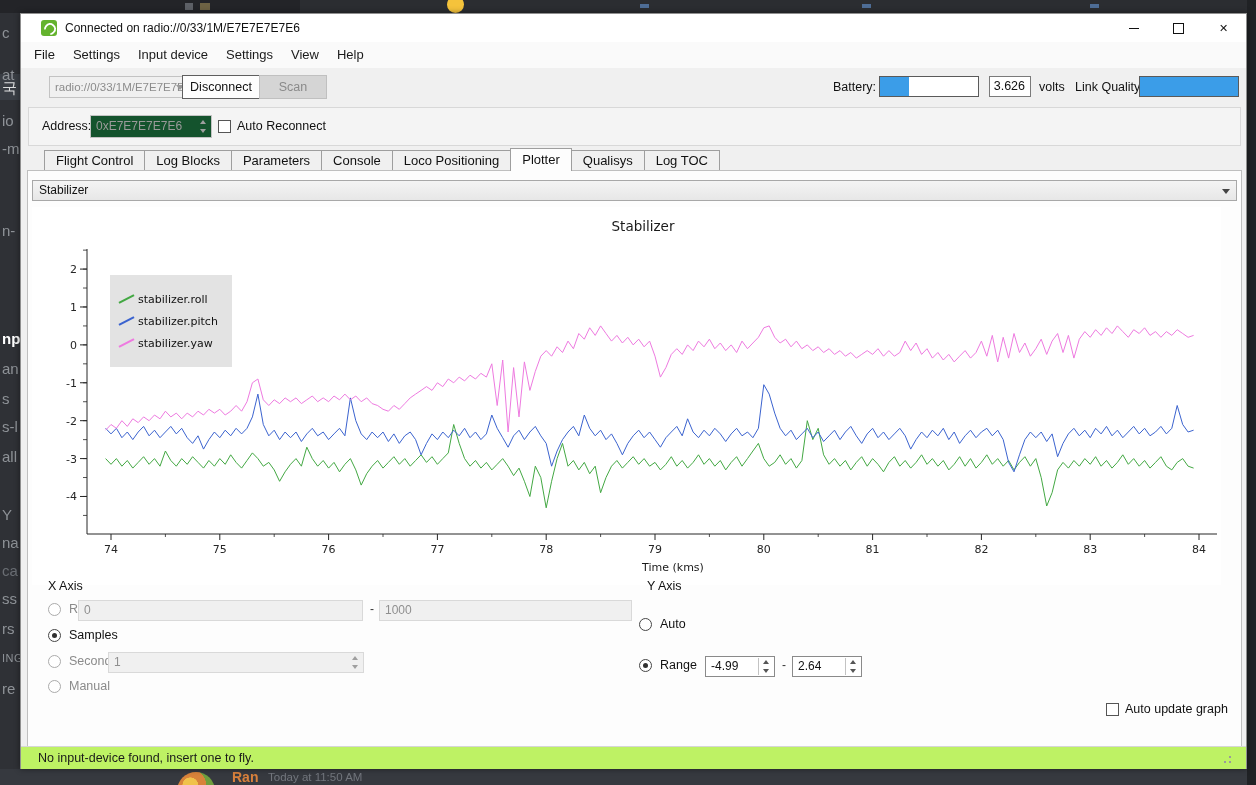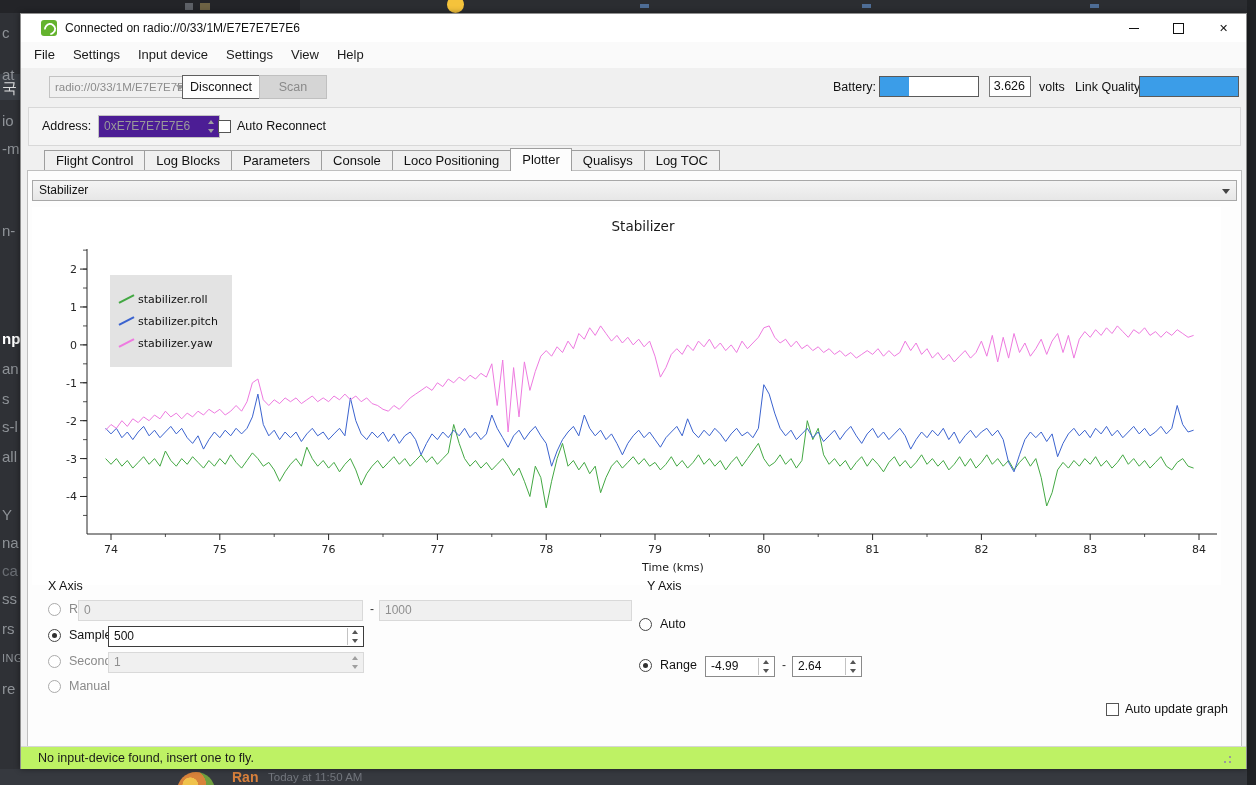--- a/index.html
+++ b/index.html
@@ -46,21 +46,21 @@
   #btn-disconnect { left:161px; width:78px; background:#fdfdfd; border:1px solid #5e5e5e; color:#111; }
   #btn-scan { left:238px; width:68px; background:#d5d5d5; border:1px solid #c0c0c0; color:#8a8a8a; }
   .tb-label { top:12px; font-size:12.5px; color:#111; }
   .pbar { top:8px; height:21px; background:#fff; border:1px solid #5a5a5a; }
   .pfill { height:100%; background:#3b9de8; }
   #volt-box { left:968px; top:8px; width:42px; height:21px; background:#fff; border:1px solid #7a7a7a;
               font-size:12.5px; text-align:right; padding:2px 5px 0 0; color:#111; }
 
   #addr-panel { left:7px; top:93px; width:1213px; height:39px; background:#f4f4f4; border:1px solid #d8d8d8; }
   #addr-label { left:13px; top:11px; font-size:12.5px; color:#111; }
-  #addr-spin { left:69px; top:7px; width:122px; height:23px; background:#4c1d95; border:1px solid #c3c3c3;
+  #addr-spin { left:61px; top:7px; width:122px; height:23px; background:#14532d; border:1px solid #c3c3c3;
                color:#9a9a9a; font-size:12px; line-height:21px; padding-left:5px; }
   .spin-btns { position:absolute; right:1px; top:1px; width:15px; height:calc(100% - 2px);
                display:flex; flex-direction:column; align-items:center; justify-content:space-around; }
   .spin-btns.boxed { border-left:1px solid #c3c3c3; }
   .arr-up { width:0; height:0; border-left:3.5px solid transparent; border-right:3.5px solid transparent; border-bottom:4px solid #555; }
   .arr-dn { width:0; height:0; border-left:3.5px solid transparent; border-right:3.5px solid transparent; border-top:4px solid #555; }
   .dim .arr-up { border-bottom-color:#9f9f9f; } .dim .arr-dn { border-top-color:#9f9f9f; }
   .checkbox { width:13px; height:13px; background:#fff; border:1px solid #555; }
   #addr-chk { left:189px; top:12px; } #addr-chk-label { left:208px; top:11px; font-size:12.5px; color:#111; }
 
@@ -302,27 +302,20 @@
     <span class="abs sec-label" style="left:20px;top:408px;">X Axis</span>
 
     <div class="abs radio dim" style="left:20px;top:432px;"></div>
     <span class="abs ctl-label dim" style="left:41px;top:431px;">Range</span>
     <div class="abs field dis" style="left:50px;top:429px;width:285px;">0</div>
     <span class="abs dash" style="left:342px;top:431px;">-</span>
     <div class="abs field dis" style="left:351px;top:429px;width:253px;">1000</div>
 
     <div class="abs radio sel" style="left:20px;top:458px;"></div>
     <span class="abs ctl-label" style="left:41px;top:457px;">Samples</span>
-    <div class="abs field en" style="left:80px;top:455px;width:256px;">
-      <span>500</span>
-      <span class="spin-btns boxed">
-          <span class="arr-up"></span>
-          <span class="arr-dn"></span>
-        </span>
-    </div>
 
     <div class="abs radio dim" style="left:20px;top:484px;"></div>
     <span class="abs ctl-label dim" style="left:41px;top:483px;">Seconds</span>
     <div class="abs field dis" style="left:80px;top:481px;width:256px;">
       <span>1</span>
       <span class="spin-btns dim">
           <span class="arr-up"></span>
           <span class="arr-dn"></span>
         </span>
     </div>

